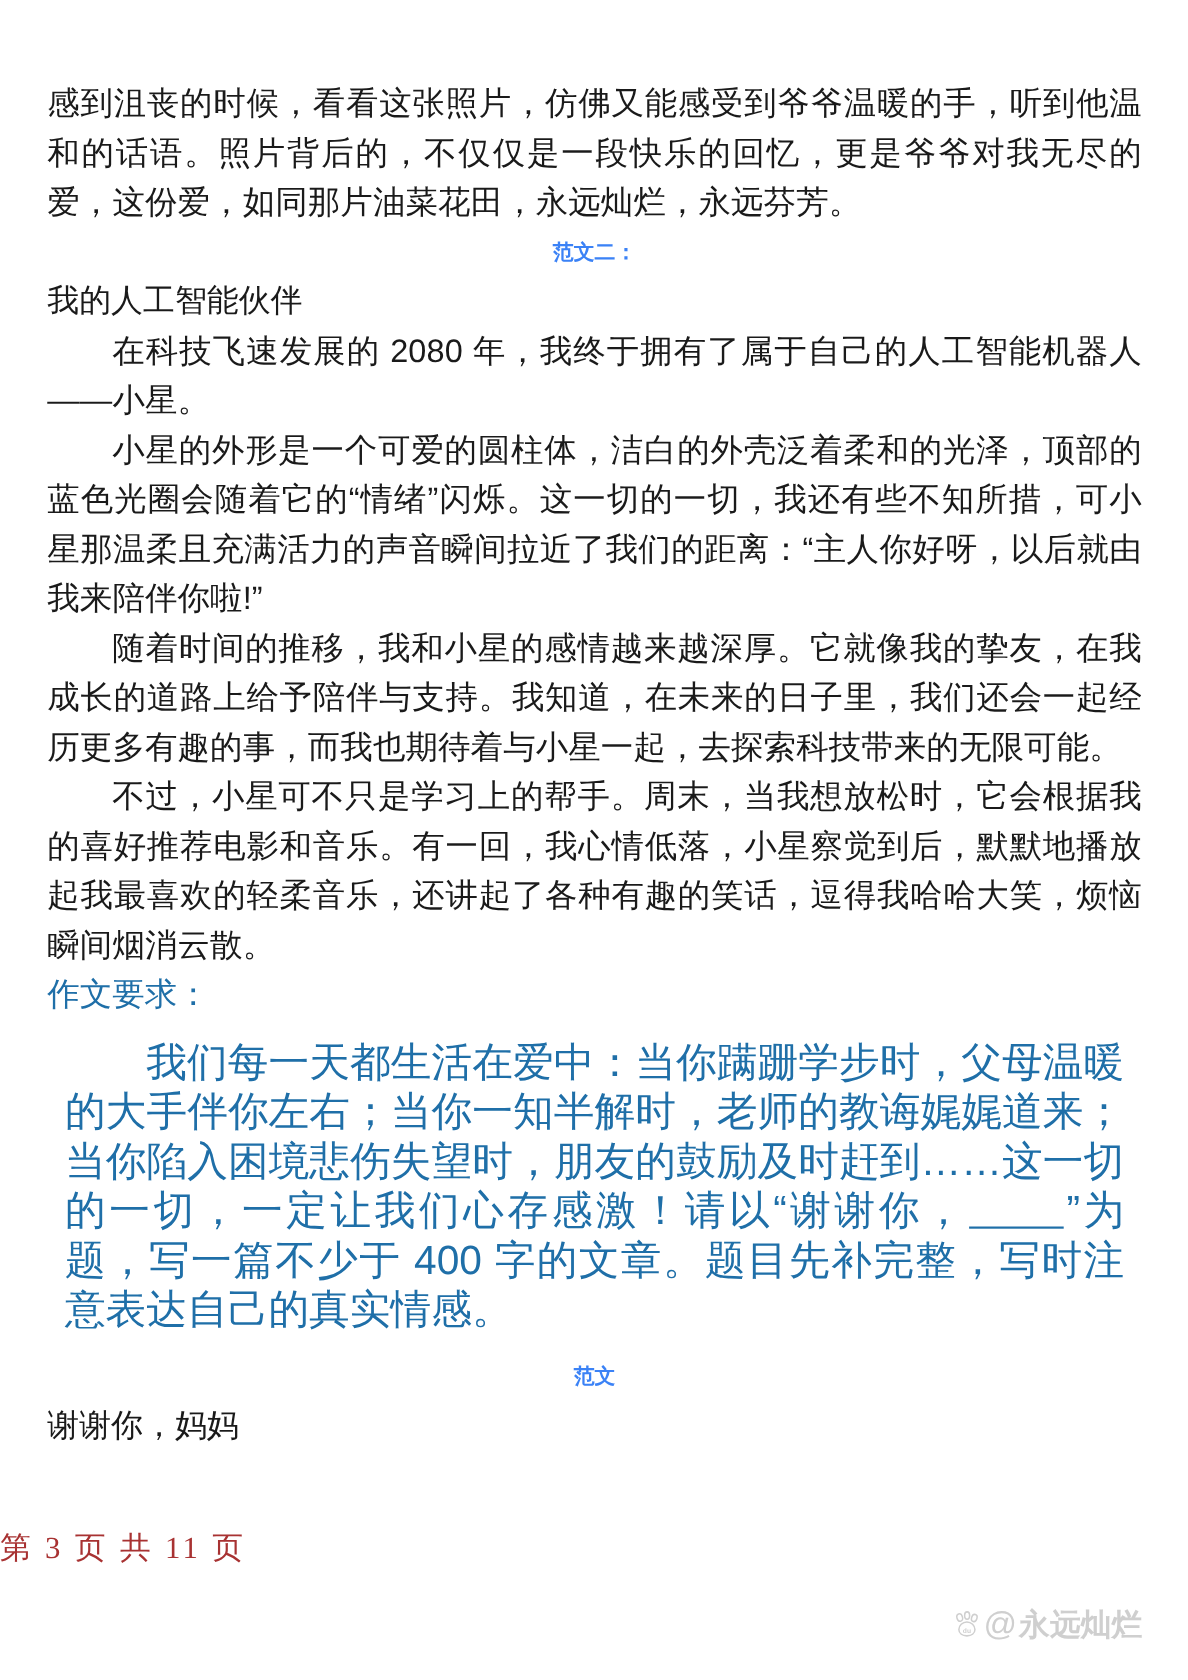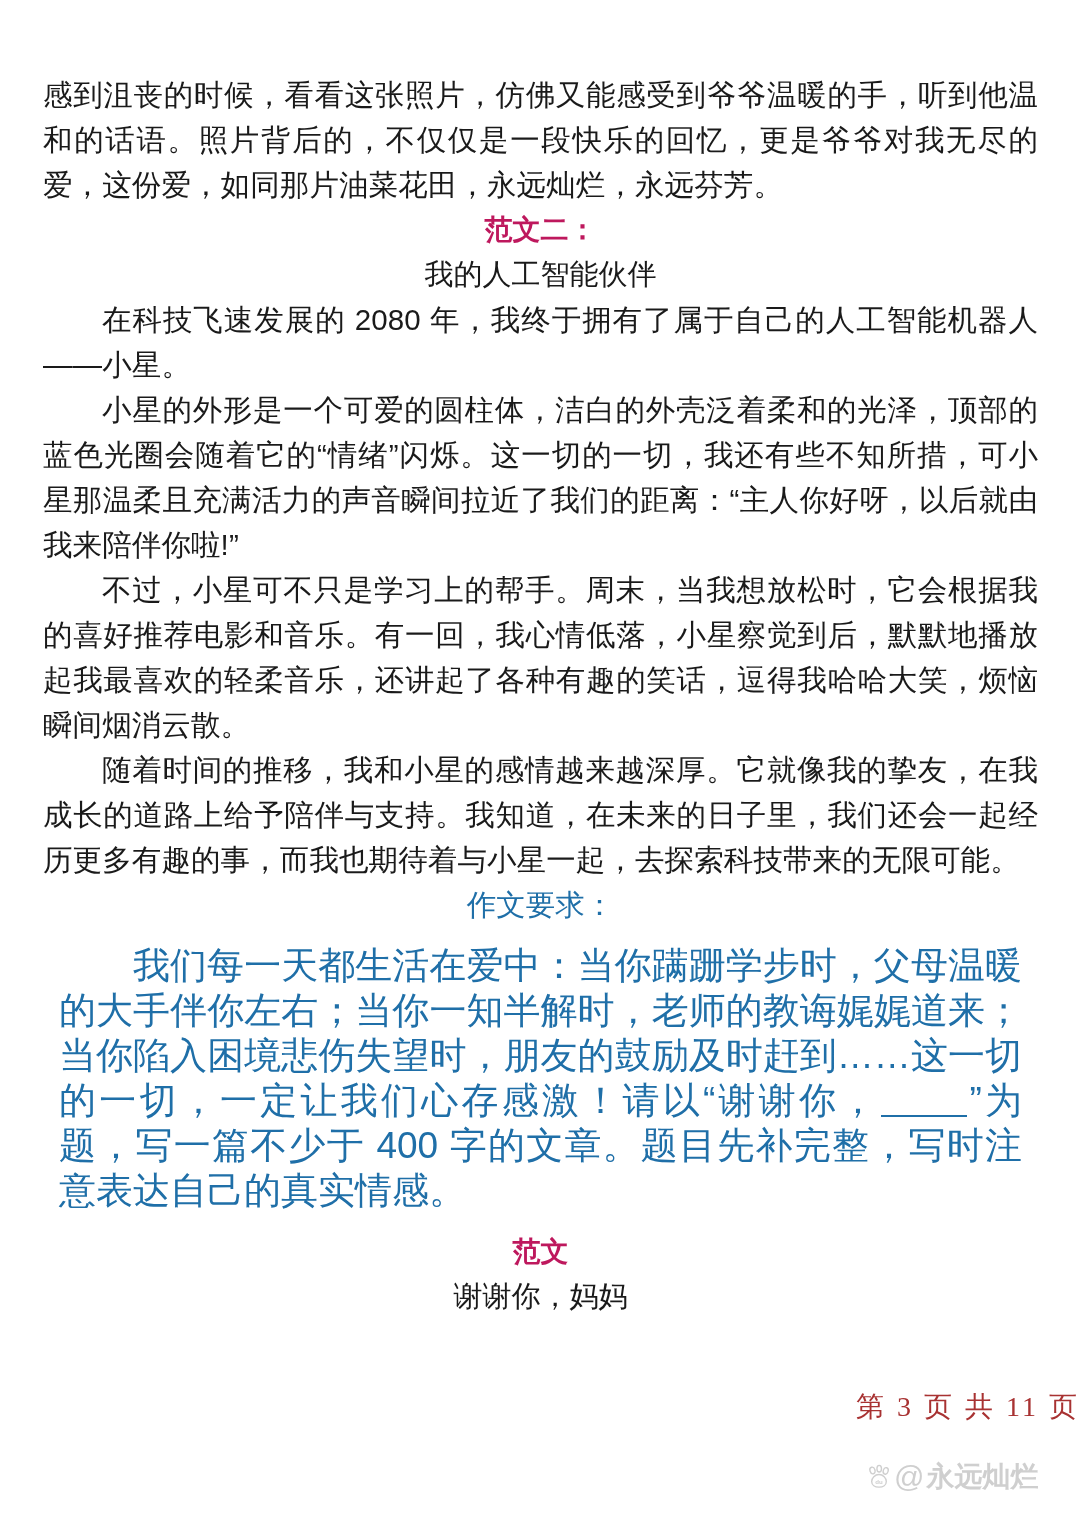--- a/index.html
+++ b/index.html
@@ -39,52 +39,51 @@
     text-justify: inter-ideograph;
     letter-spacing: 0.1px;
     margin: 0;
   }
   .para.indent {
     text-indent: 2em;
   }
 
   
   .heading-red {
-    font-size: 28px;
+    font-size: 19px;
     line-height: 45px;
-    color: #be185d;
+    color: #3b82f6;
     font-weight: bold;
     text-align: center;
     margin: 0;
   }
 
   
   .essay-title {
     font-size: 29px;
     line-height: 45px;
     color: #1a1a1a;
-    text-align: center;
     margin: 0;
   }
 
   
   .blue {
     color: #1f6fa8;
   }
   .q-heading {
     font-size: 29.5px;
     line-height: 45px;
     margin: 0;
     text-align: left;
   }
   .q-sub {
     font-size: 29.5px;
     line-height: 45px;
     margin: 0;
-    text-align: center;
+    text-align: left;
   }
   .q-body {
     font-size: 37px;
     line-height: 45px;
     text-align: justify;
     text-justify: inter-ideograph;
     text-indent: 2em;
     margin: 16px;
   }
 
@@ -95,21 +94,21 @@
     vertical-align: -4px;
     margin: 0 2px;
   }
 
   
   .footer {
     position: absolute;
     left: 0;
     top: 1388px;
     width: 1080px;
-    text-align: right;
+    text-align: left;
     font-family: "Liberation Serif", "DejaVu Serif", serif;
     font-size: 28px;
     color: #a83232;
     letter-spacing: 3px;
   }
 
   
   .watermark {
     position: absolute;
     left: 866px;
@@ -149,23 +148,23 @@
 
     <p class="heading-red">范文二：</p>
 
     <p class="essay-title">我的人工智能伙伴</p>
 
     <p class="para indent">在科技飞速发展的 2080 年，我终于拥有了属于自己的人工智能机器人——小星。</p>
 
     <p class="para indent">小星的外形是一个可爱的圆柱体，洁白的外壳泛着柔和的光泽，顶部的蓝色光圈会随着它的“情绪”闪烁。这一切的一切，我还有些不知所措，可小星那温柔且充满活力的声音瞬间拉近了我们的距离：“主人你好呀，以后就由我来陪伴你啦!”</p>
 
 
+    <p class="para indent">随着时间的推移，我和小星的感情越来越深厚。它就像我的挚友，在我成长的道路上给予陪伴与支持。我知道，在未来的日子里，我们还会一起经历更多有趣的事，而我也期待着与小星一起，去探索科技带来的无限可能。</p>
+
     <p class="para indent">不过，小星可不只是学习上的帮手。周末，当我想放松时，它会根据我的喜好推荐电影和音乐。有一回，我心情低落，小星察觉到后，默默地播放起我最喜欢的轻柔音乐，还讲起了各种有趣的笑话，逗得我哈哈大笑，烦恼瞬间烟消云散。</p>
-
-    <p class="para indent">随着时间的推移，我和小星的感情越来越深厚。它就像我的挚友，在我成长的道路上给予陪伴与支持。我知道，在未来的日子里，我们还会一起经历更多有趣的事，而我也期待着与小星一起，去探索科技带来的无限可能。</p>
 
 
     <p class="q-sub blue">作文要求：</p>
 
     <p class="q-body blue"><span>我们每一天都生活在爱中：当你蹒跚学步时，父母温暖的大手伴你左右；当你一知半解时，老师的教诲娓娓道来；当你陷入困境悲伤失望时，朋友的鼓励及时赶到……这一切的一切，一定让我们心存感激！请以“谢谢你，</span><span class="blank-line"></span><span>”为题，写一篇不少于 400 字的文章。题目先补完整，写时注意表达自己的真实情感。</span></p>
 
     <p class="heading-red">范文</p>
 
     <p class="essay-title">谢谢你，妈妈</p>
 

